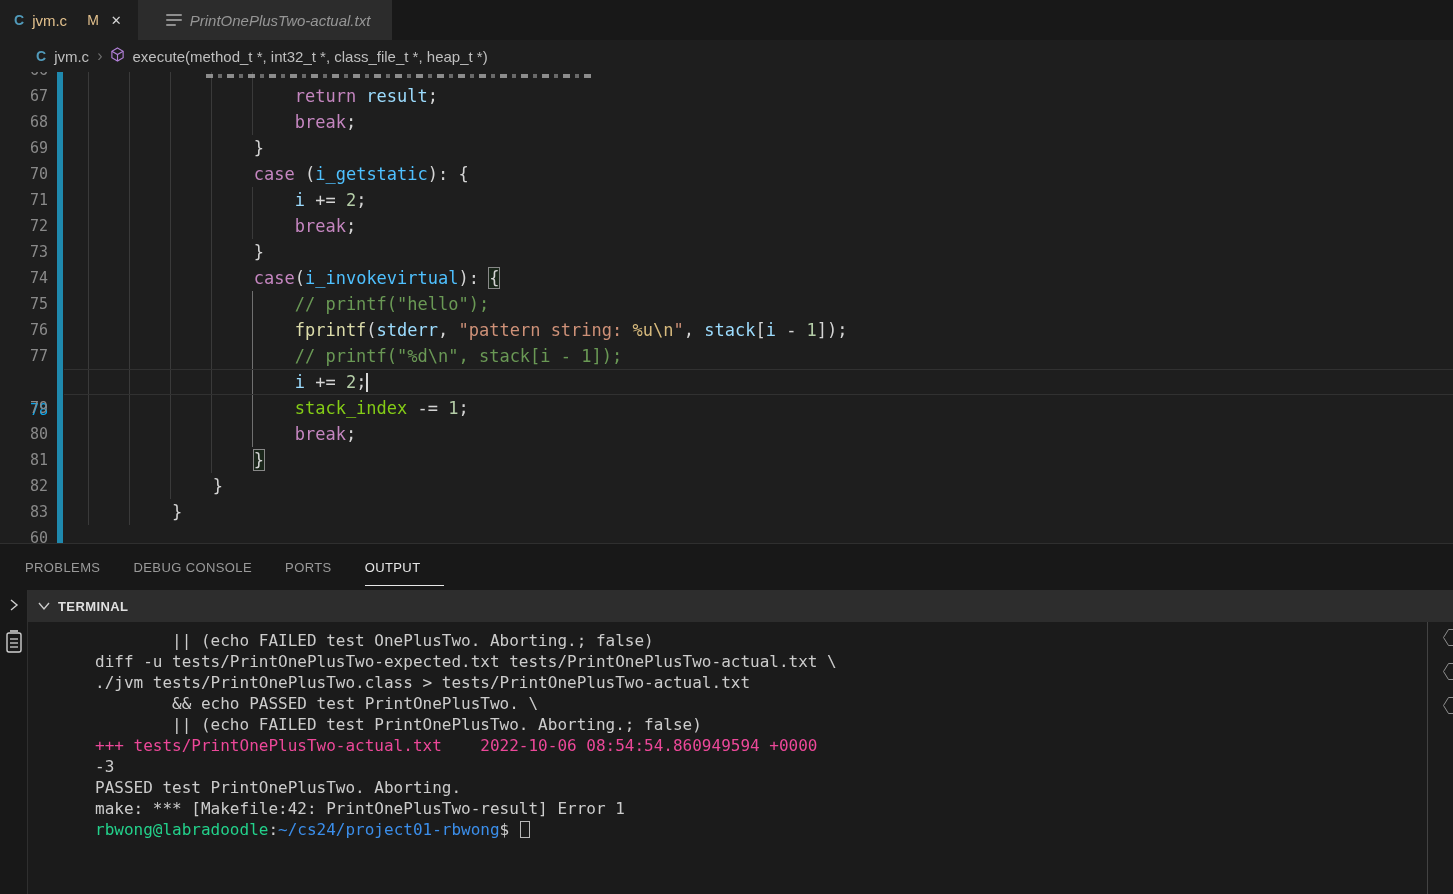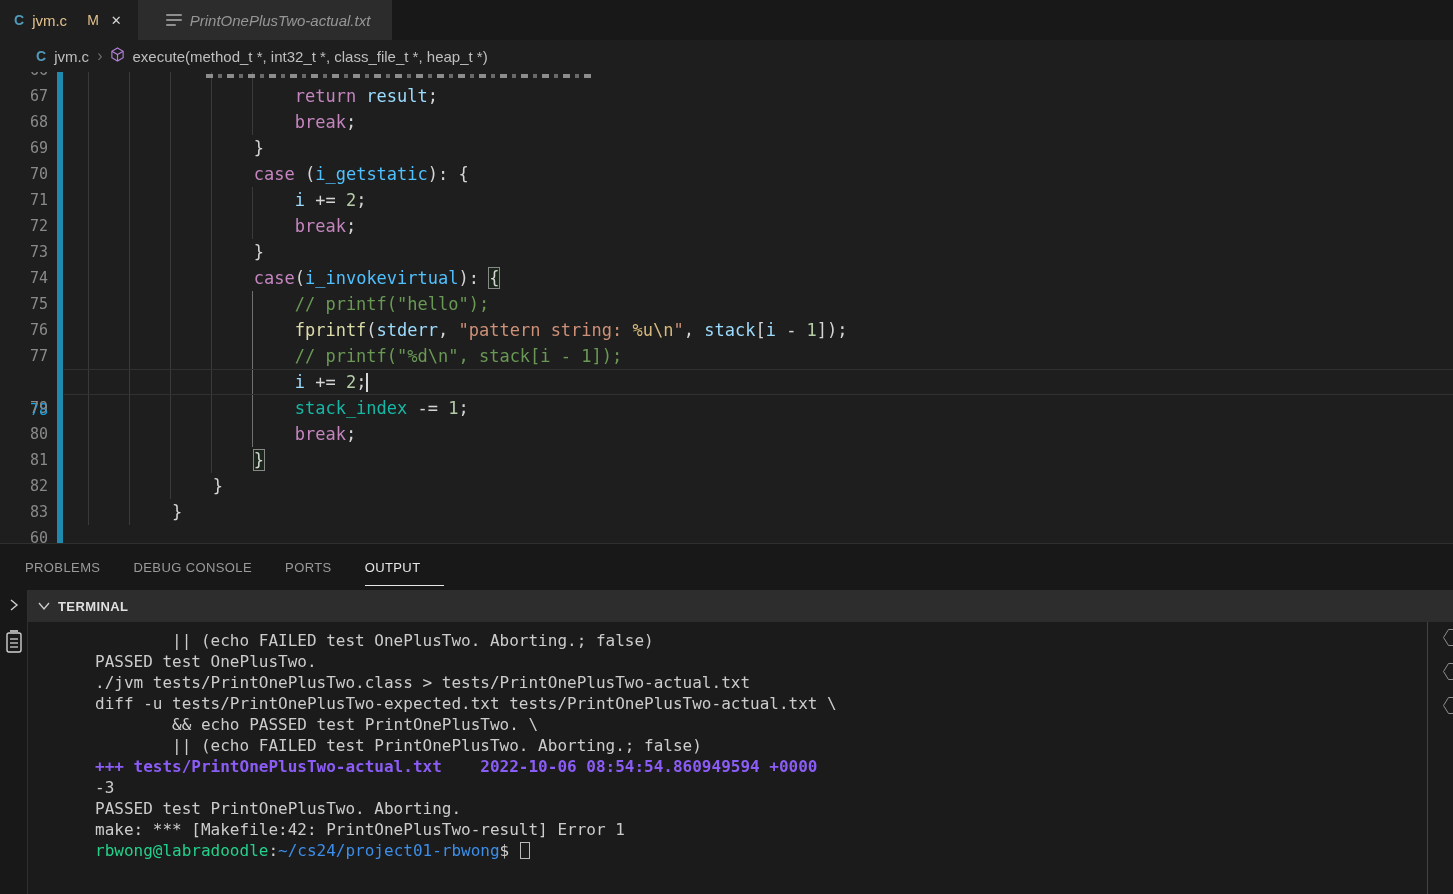--- a/index.html
+++ b/index.html
@@ -233,21 +233,21 @@
           <i class="guide active" style="left: 251.6px;"></i>
           <span class="lcode">                    <span style="color: rgb(156, 220, 254);">i</span><span style="color: rgb(212, 212, 212);"> += </span><span style="color: rgb(181, 206, 168);">2</span><span style="color: rgb(212, 212, 212);">;</span><span class="ecursor"></span></span>
         </div>
         <div class="crow">
           <span class="lnum">79</span>
           <i class="guide" style="left: 88px;"></i>
           <i class="guide" style="left: 128.9px;"></i>
           <i class="guide" style="left: 169.8px;"></i>
           <i class="guide" style="left: 210.7px;"></i>
           <i class="guide active" style="left: 251.6px;"></i>
-          <span class="lcode">                    <span style="color: #14b8a6;">stack_index</span><span style="color: rgb(212, 212, 212);"> -= </span><span style="color: rgb(181, 206, 168);">1</span><span style="color: rgb(212, 212, 212);">;</span></span>
+          <span class="lcode">                    <span style="color: #84cc16;">stack_index</span><span style="color: rgb(212, 212, 212);"> -= </span><span style="color: rgb(181, 206, 168);">1</span><span style="color: rgb(212, 212, 212);">;</span></span>
         </div>
         <div class="crow">
           <span class="lnum">80</span>
           <i class="guide" style="left: 88px;"></i>
           <i class="guide" style="left: 128.9px;"></i>
           <i class="guide" style="left: 169.8px;"></i>
           <i class="guide" style="left: 210.7px;"></i>
           <i class="guide active" style="left: 251.6px;"></i>
           <span class="lcode">                    <span style="color: rgb(197, 134, 192);">break</span><span style="color: rgb(212, 212, 212);">;</span></span>
         </div>
@@ -310,26 +310,25 @@
           <span>
             <svg width="14" height="10" viewBox="0 0 14 10">
                 <polyline points="2,2 7,8 12,2" fill="none" stroke="#cccccc" stroke-width="1.4"></polyline>
               </svg>
           </span>
           <span class="tlabel">TERMINAL</span>
         </div>
         <div class="terminal-lower">
           <div class="terminal-body" id="terminal-body">
               <div class="trow"><span style="color: rgb(204, 204, 204);">        || (echo FAILED test OnePlusTwo. Aborting.; false)</span></div>
-              <div class="trow"><span style="color: rgb(204, 204, 204);">PASSED test OnePlusTwo.</span></div>
+              <div class="trow"><span style="color: rgb(204, 204, 204);">diff -u tests/PrintOnePlusTwo-expected.txt tests/PrintOnePlusTwo-actual.txt \</span></div>
               <div class="trow"><span style="color: rgb(204, 204, 204);">./jvm tests/PrintOnePlusTwo.class &gt; tests/PrintOnePlusTwo-actual.txt</span></div>
-              <div class="trow"><span style="color: rgb(204, 204, 204);">diff -u tests/PrintOnePlusTwo-expected.txt tests/PrintOnePlusTwo-actual.txt \</span></div>
               <div class="trow"><span style="color: rgb(204, 204, 204);">        &amp;&amp; echo PASSED test PrintOnePlusTwo. \</span></div>
               <div class="trow"><span style="color: rgb(204, 204, 204);">        || (echo FAILED test PrintOnePlusTwo. Aborting.; false)</span></div>
-              <div class="trow"><span style="color: #8b5cf6; font-weight: bold;">+++ tests/PrintOnePlusTwo-actual.txt    2022-10-06 08:54:54.860949594 +0000</span></div>
+              <div class="trow"><span style="color: #ec4899;">+++ tests/PrintOnePlusTwo-actual.txt    2022-10-06 08:54:54.860949594 +0000</span></div>
               <div class="trow"><span style="color: rgb(204, 204, 204);">-3</span></div>
               <div class="trow"><span style="color: rgb(204, 204, 204);">PASSED test PrintOnePlusTwo. Aborting.</span></div>
               <div class="trow"><span style="color: rgb(204, 204, 204);">make: *** [Makefile:42: PrintOnePlusTwo-result] Error 1</span></div>
               <div class="trow"><span style="color: rgb(35, 209, 139);">rbwong@labradoodle</span><span style="color: rgb(204, 204, 204);">:</span><span style="color: rgb(59, 142, 234);">~/cs24/project01-rbwong</span><span style="color: rgb(204, 204, 204);">$ </span><span class="hcursor"></span></div>
             </div>
           <div class="right-strip">
             <span class="hex">
               <svg width="23" height="17" viewBox="0 0 23 17">
                   <polygon points="5.5,0.5 17,0.5 22,8.5 17,16.5 5.5,16.5 0.5,8.5" fill="none" stroke="#8f8f8f" stroke-width="1"></polygon>
                 </svg>

